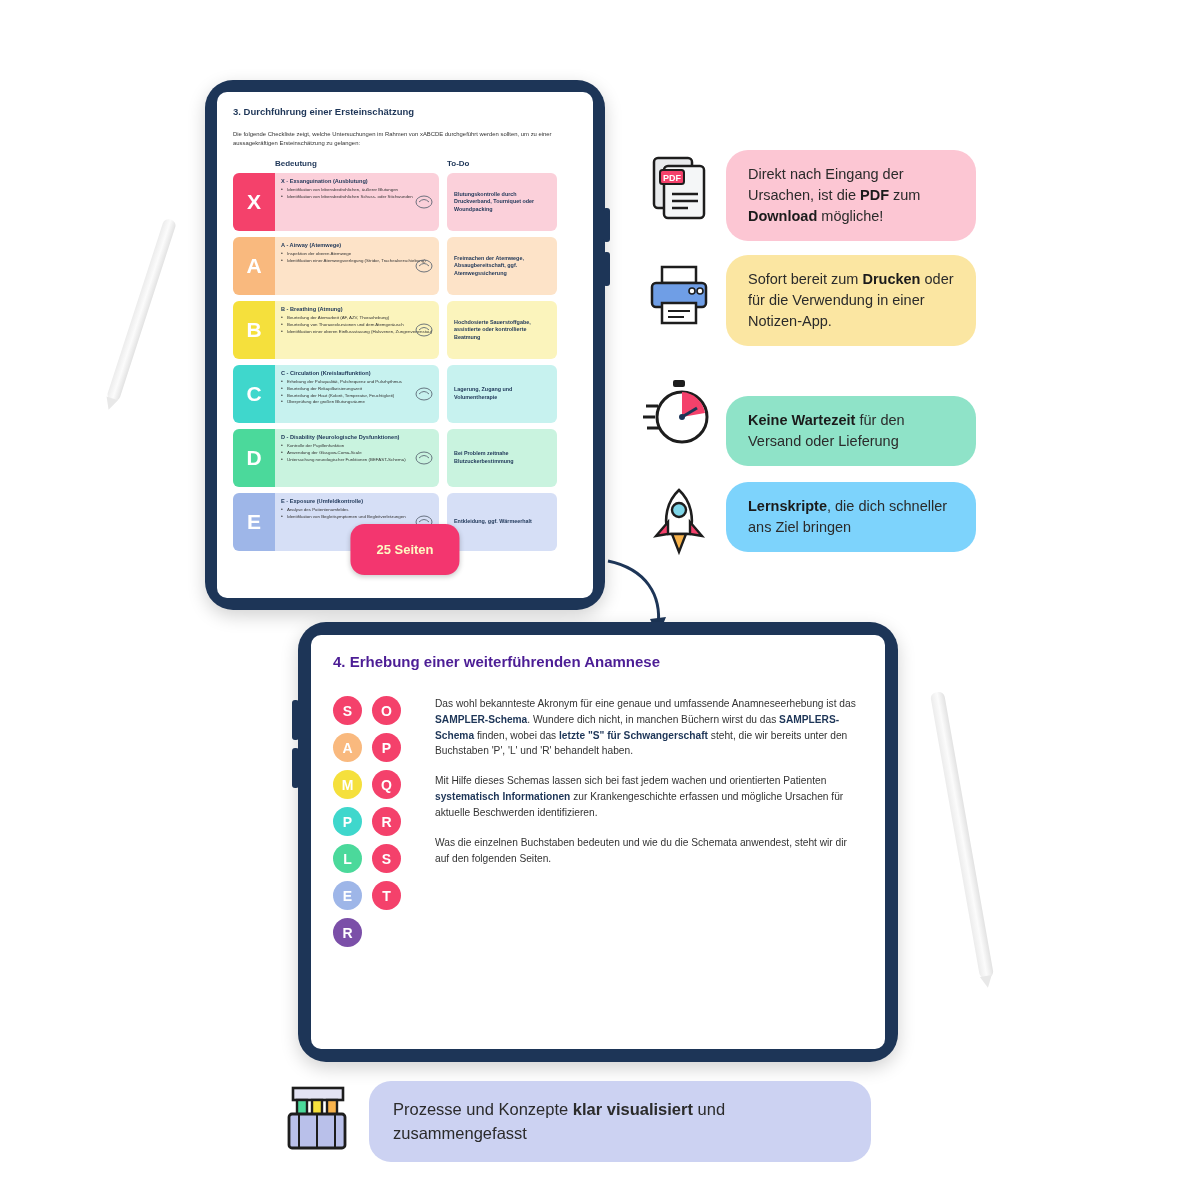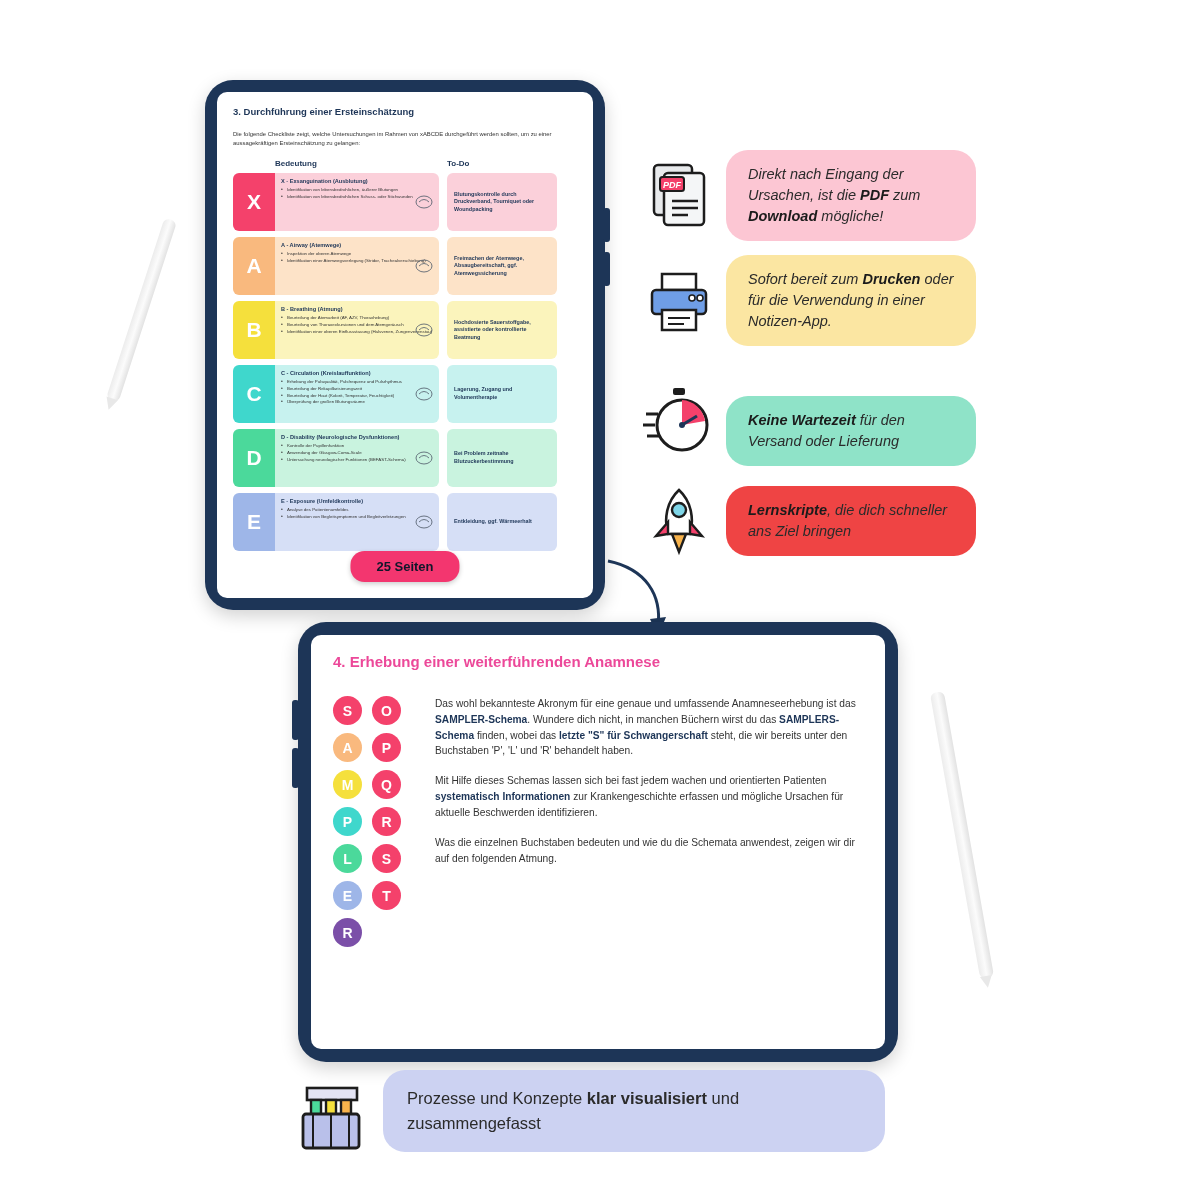--- a/index.html
+++ b/index.html
@@ -67,65 +67,65 @@
     width: 110px; margin-left: 8px; border-radius: 6px;
     padding: 6px 7px; font-size: 5.4px; font-weight: bold; line-height: 1.45;
     display: flex; align-items: center;
   }
   .row .ico {
     position: absolute; right: 5px; top: 50%; transform: translateY(-50%);
     width: 20px; height: 20px; opacity: .85;
   }
   .badge25 {
     position: absolute; left: 50%; transform: translateX(-50%);
-    bottom: 16px;
-    background: #f3366f; color: #0f172a; font-weight: bold; font-size: 13px;
-    padding: 8px 26px; border-radius: 14px;
+    bottom: 23px;
+    background: #f3366f; color: #fef9c3; font-weight: bold; font-size: 13px;
+    padding: 18px 26px; border-radius: 14px;
     box-shadow: 0 2px 5px rgba(0,0,0,.2);
   }
 
   
   #tablet2 { left: 298px; top: 622px; width: 600px; height: 440px; }
   #tablet2 .screen { left: 13px; top: 13px; right: 13px; bottom: 13px; }
   #tablet2 .btn-side.b1 { left: -6px; top: 78px; width: 7px; height: 40px; }
   #tablet2 .btn-side.b2 { left: -6px; top: 126px; width: 7px; height: 40px; }
   .p2 { padding: 18px 22px; height: 100%; }
-  .p2 h2 { font-size: 15px; font-weight: bold; color: #ec4899; margin-bottom: 26px; }
+  .p2 h2 { font-size: 15px; font-weight: bold; color: #4c1d95; margin-bottom: 26px; }
   .p2 .body { display: flex; }
   .p2 .letters { width: 80px; flex: none; }
   .p2 .lrow { display: flex; gap: 10px; margin-bottom: 8px; }
   .p2 .circle {
     width: 29px; height: 29px; border-radius: 50%;
     display: flex; align-items: center; justify-content: center;
     color: #fff; font-weight: bold; font-size: 14px;
   }
   .p2 .paras { flex: 1; padding-left: 22px; }
   .p2 .paras p { font-size: 10.2px; color: #333; line-height: 1.55; margin-bottom: 14px; }
   .p2 .paras b { color: #1d3557; }
 
   
-  .feature { position: absolute; display: flex; align-items: center; font-style: italic; }
+  .feature { position: absolute; display: flex; align-items: flex-start; }
   .feature .pill {
     border-radius: 22px; padding: 14px 22px;
     font-size: 14.5px; color: #2b2b2b; line-height: 1.45;
   }
   .feature .pill b { font-weight: bold; color: #1b1b1b; }
   .feature .fico { width: 78px; height: 78px; flex: none; margin-right: 8px; position: relative; z-index: 2;}
 
   #f1 { left: 640px; top: 150px; width: 350px; }
   #f1 .pill { background: #fcc6d3; width: 250px; }
   #f2 { left: 640px; top: 255px; width: 350px; }
   #f2 .pill { background: #fbe6a2; width: 250px; }
   #f3 { left: 640px; top: 372px; width: 350px; }
   #f3 .pill { background: #8fe3c8; width: 250px; margin-top: 24px; }
   #f4 { left: 640px; top: 482px; width: 350px; }
-  #f4 .pill { background: #ef4444; width: 250px; }
-
-  
-  #bottom { position: absolute; left: 285px; top: 1070px; width: 600px; display: flex; align-items: flex-start; }
+  #f4 .pill { background: #7dd3fc; width: 250px; }
+
+  
+  #bottom { position: absolute; left: 271px; top: 1070px; width: 600px; display: flex; align-items: flex-end; }
   #bottom .pill {
     background: #ccd2f2; border-radius: 22px; padding: 16px 24px;
     font-size: 16.5px; color: #2b2b2b; line-height: 1.5; width: 510px;
   }
   #bottom .fico { width: 92px; height: 92px; flex: none; margin-right: 6px; z-index: 2; }
 
   
   .pencil { position: absolute; background: linear-gradient(90deg,#ececec,#fbfbfb,#e2e2e2); border-radius: 6px; }
   #pencil1 { left: 135px; top: 215px; width: 13px; height: 190px; transform: rotate(18deg); }
   #pencil2 { left: 955px; top: 690px; width: 14px; height: 290px; transform: rotate(-10deg); }
@@ -296,21 +296,21 @@
                 <div class="circle" style="background: rgb(158, 182, 232);">E</div>
                 <div class="circle" style="background: rgb(244, 65, 107);">T</div>
               </div>
               <div class="lrow">
                 <div class="circle" style="background: rgb(123, 79, 168);">R</div>
               </div>
             </div>
           <div class="paras" id="paras-host">
               <p>Das wohl bekannteste Akronym für eine genaue und umfassende Anamneseerhebung ist das <b>SAMPLER-Schema</b>. Wundere dich nicht, in manchen Büchern wirst du das <b>SAMPLERS-Schema</b> finden, wobei das <b>letzte "S" für Schwangerschaft</b> steht, die wir bereits unter den Buchstaben 'P', 'L' und 'R' behandelt haben.</p>
               <p>Mit Hilfe dieses Schemas lassen sich bei fast jedem wachen und orientierten Patienten <b>systematisch Informationen</b> zur Krankengeschichte erfassen und mögliche Ursachen für aktuelle Beschwerden identifizieren.</p>
-              <p>Was die einzelnen Buchstaben bedeuten und wie du die Schemata anwendest, zeigen wir dir auf den folgenden Atmung.</p>
+              <p>Was die einzelnen Buchstaben bedeuten und wie du die Schemata anwendest, steht wir dir auf den folgenden Seiten.</p>
             </div>
         </div>
       </div>
     </div>
   </div>
 
   <div class="feature" id="f1">
     <div class="fico">
       <svg viewBox="0 0 78 78">
         <rect x="14" y="8" width="38" height="50" rx="4" fill="#e8eaec" stroke="#1d1d1d" stroke-width="2.5"></rect>

